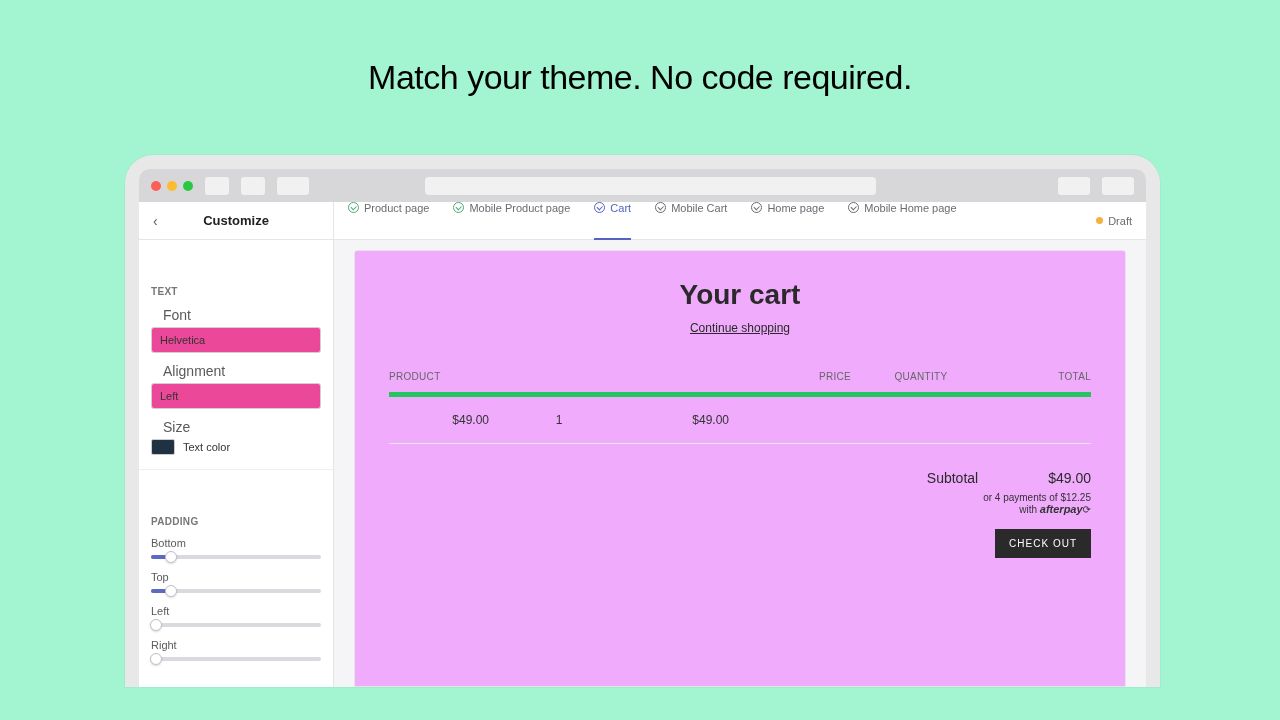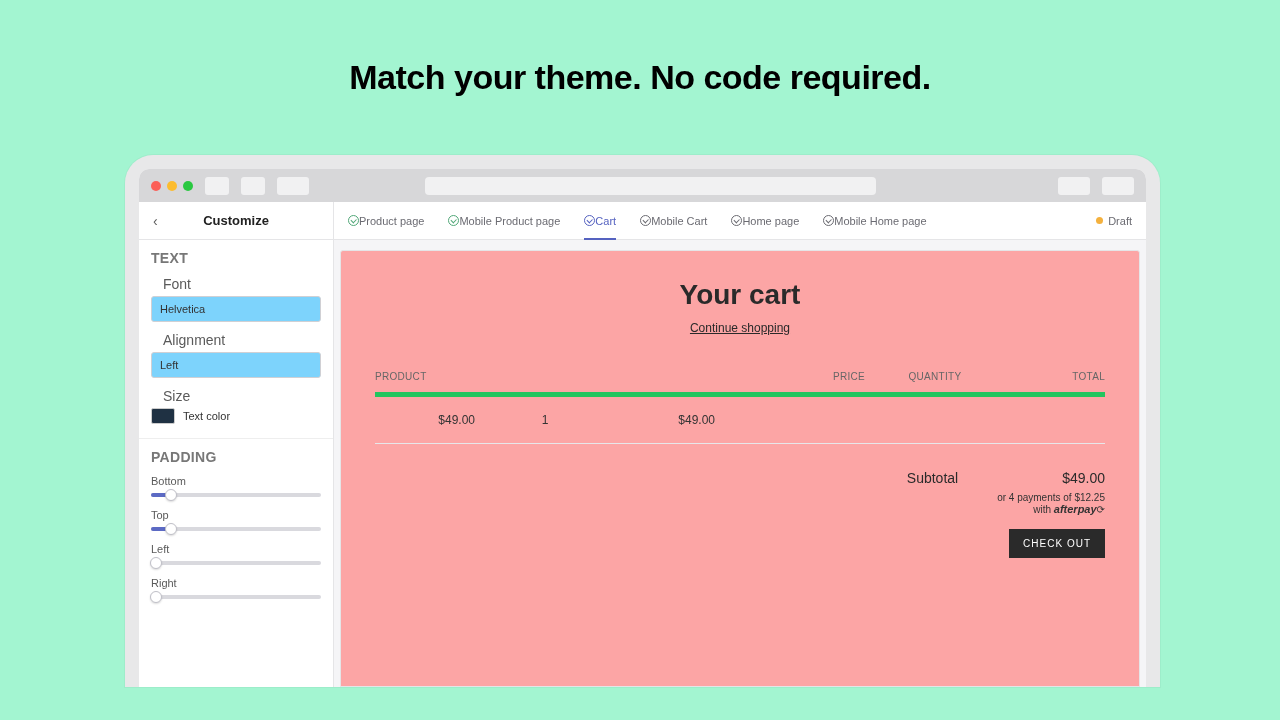--- a/index.html
+++ b/index.html
@@ -1,70 +1,70 @@
 <!DOCTYPE html>
 <html><head>
 <meta charset="utf-8">
 <style>
 * { margin:0; padding:0; box-sizing:border-box; }
 body { font-family: -apple-system, BlinkMacSystemFont, "Segoe UI", Helvetica, Arial, sans-serif; background:#a3f5d1; width:1280px; height:720px; overflow:hidden; }
-.hero-title { text-align:center; font-size:34px; font-weight:700; color:#000; padding-top:58px; letter-spacing:-0.5px; }
+.hero-title { text-align:center; font-size:34px; font-weight:400; color:#000; padding-top:58px; letter-spacing:-0.5px; }
 .device { position:absolute; left:125px; top:155px; width:1035px; background:#e8e8e9; border-radius:28px 28px 0 0; padding:14px 14px 0; box-shadow:0 0 0 1px rgba(0,0,0,0.03); }
 .browser { background:#fff; border-radius:10px 10px 0 0; overflow:hidden; }
 .browser-chrome { background:#d7d7d9; height:33px; display:flex; align-items:center; padding:0 12px; gap:6px; }
 .traffic { display:flex; gap:6px; }
 .traffic span { width:10px; height:10px; border-radius:50%; }
 .dot-red{background:#fb5f57;} .dot-yel{background:#fcbc2e;} .dot-grn{background:#29c840;}
 .chrome-btn { width:24px; height:18px; background:#f1f1f2; border-radius:3px; margin-left:6px; }
 .chrome-btn.wide{width:32px;}
 .addr{ flex:1; height:18px; background:#f1f1f2; border-radius:4px; margin:0 170px 0 110px; }
 .app { display:flex; height:485px; }
 .sidebar { width:195px; background:#fff; border-right:1px solid #e5e5e7; display:flex; flex-direction:column; }
 .side-header{ height:38px; display:flex; align-items:center; border-bottom:1px solid #e5e5e7; position:relative; }
 .back-chev{ position:absolute; left:14px; font-size:14px; color:#5c5c5c; cursor:pointer; }
 .side-title{ flex:1; text-align:center; font-size:13px; font-weight:600; color:#212121;}
 .side-section{ padding:10px 12px 14px; border-bottom:1px solid #eee; }
-.side-heading{ font-size:14px; font-weight:600; color:#777; letter-spacing:0.3px; margin-bottom:10px; }
+.side-heading{ font-size:10px; font-weight:600; color:#777; letter-spacing:0.3px; margin-bottom:10px;margin-top:36px; }
 .field-label{ font-size:14px; color:#5a5a5a; margin-bottom:4px;padding-left:12px; }
-.field-input{ width:100%; height:26px; border:1px solid #d0d0d4; border-radius:3px; background:#7dd3fc; font-size:11px; padding:0 8px; color:#333; margin-bottom:10px; }
+.field-input{ width:100%; height:26px; border:1px solid #d0d0d4; border-radius:3px; background:#ec4899; font-size:11px; padding:0 8px; color:#333; margin-bottom:10px; }
 .swatch-row{ display:flex; align-items:center; gap:8px; }
 .swatch{ width:24px; height:16px; background:#1f3143; border-radius:2px; border:1px solid #ccc;}
 .swatch-label{ font-size:11px; color:#333;}
 .slider-row{ margin-bottom:12px; }
 .slider-label{ font-size:11px; color:#5a5a5a; margin-bottom:6px;}
 .slider-track{ position:relative; height:4px; background:#d9d9de; border-radius:2px;}
 .slider-fill{ position:absolute; left:0; top:0; height:100%; background:#5c6ac4; border-radius:2px;}
 .slider-thumb{ position:absolute; top:50%; width:12px; height:12px; border-radius:50%; background:#fff; border:1px solid #c0c0c8; transform:translate(-50%,-50%); box-shadow:0 1px 2px rgba(0,0,0,0.15);}
 .main{ flex:1; display:flex; flex-direction:column; background:#f5f5f7;}
 .tabbar{ height:38px; background:#fff; border-bottom:1px solid #e5e5e7; display:flex; align-items:center; padding:0 14px; gap:24px;}
-.tab{ display:flex; align-items:center; font-size:11px; color:#6b6b72; height:100%; position:relative; cursor:pointer;}
+.tab{ display:flex; gap:5px; font-size:11px; color:#6b6b72; height:100%; position:relative; cursor:pointer;}
 .tab.active{ color:#5562c0;}
 .tab.active::after{ content:""; position:absolute; left:0; right:0; bottom:-1px; height:2px; background:#5562c0;}
 .tab-icon{ width:11px; height:11px; border:1.3px solid currentColor; border-radius:50%; display:flex; align-items:center; justify-content:center;}
 .tab-icon::before{ content:""; width:4px; height:2.5px; border-left:1.3px solid currentColor; border-bottom:1.3px solid currentColor; transform:rotate(-45deg) translate(0.5px,-0.5px);}
 .tab.green .tab-icon{ color:#51a878;}
 .status{ margin-left:auto; display:flex; align-items:center; gap:5px; font-size:11px; color:#6b6b72;}
 .status-dot{ width:7px; height:7px; border-radius:50%; background:#f4b13e;}
-.preview{ flex:1; margin:10px 6px 0; background:#fca5a5; border:1px solid #e5e5e7; border-radius:3px 3px 0 0; padding:28px 34px 18px; overflow:hidden;}
+.preview{ flex:1; margin:10px 20px 0; background:#f0abfc; border:1px solid #e5e5e7; border-radius:3px 3px 0 0; padding:28px 34px 18px; overflow:hidden;}
 .cart-title{ text-align:center; font-size:28px; font-weight:700; color:#2a2a2a;}
 .cont-shop{ text-align:center; font-size:12px; color:#2a2a2a; text-decoration:underline; margin-top:10px; cursor:pointer;}
 .cart-table{ margin-top:36px;}
 .cart-head{ display:flex; font-size:10px; color:#666; letter-spacing:0.3px; padding-bottom:10px; border-bottom:5px solid #22c55e;}
 .col-prod{flex:1;} .col-price{width:100px; text-align:right;} .col-qty{width:140px; text-align:center;} .col-total{width:100px; text-align:right;}
 .cart-row{ display:flex; align-items:center; padding:16px 0; border-bottom:1px solid #e7e7ea;}
 .prod-cell{flex:1; display:flex; align-items:center; gap:22px;}
 .tshirt{ width:62px; height:70px; position:relative;}
 .tshirt svg{width:100%;height:100%;}
 .prod-name{font-size:14px; font-weight:600; color:#2a2a2a;}
 .remove{font-size:11px; color:#666; text-decoration:underline; margin-top:4px; cursor:pointer;}
 .price-cell{width:100px; text-align:right; font-size:12px; color:#333;}
 .qty-cell{width:140px; text-align:center; font-size:12px; color:#333;}
 .total-cell{width:100px; text-align:right; font-size:12px; color:#333;}
 .summary{ margin-top:26px; text-align:right;}
-.sub-row{ display:flex; justify-content:flex-end; gap:104px; font-size:14px; color:#2a2a2a;}
+.sub-row{ display:flex; justify-content:flex-end; gap:70px; font-size:14px; color:#2a2a2a;}
 .sub-label{font-weight:400;} .sub-val{font-weight:500;}
 .afterpay{ font-size:10px; color:#333; margin-top:6px;}
 .afterpay-logo{ font-style:italic; font-weight:700; font-size:11px;}
 .checkout-btn{ margin-top:14px; background:#2a2a2a; color:#fff; border:none; font-size:10px; letter-spacing:1px; padding:9px 14px; cursor:pointer; font-weight:500;}
 </style>
 </head>
 <body>
 
 <div class="hero-title">Match your theme. No code required.</div>
 

